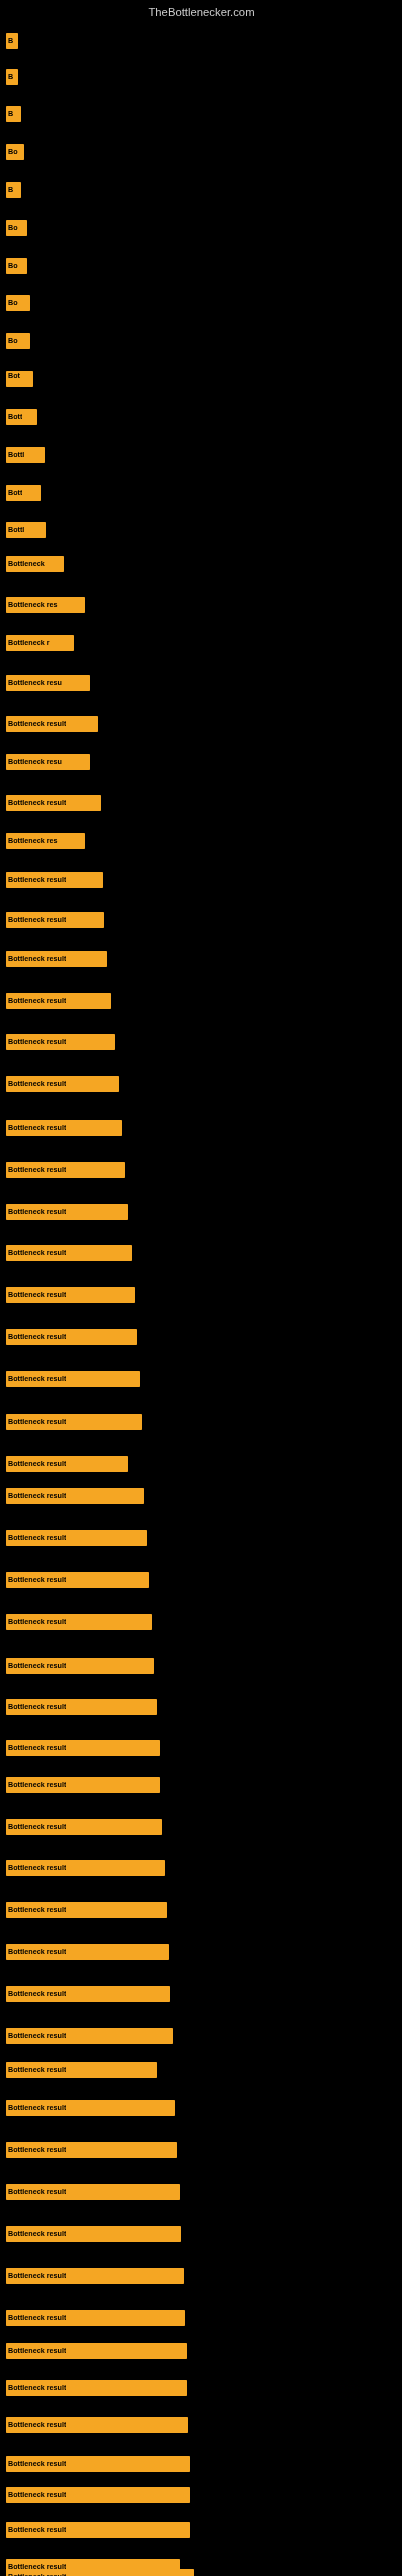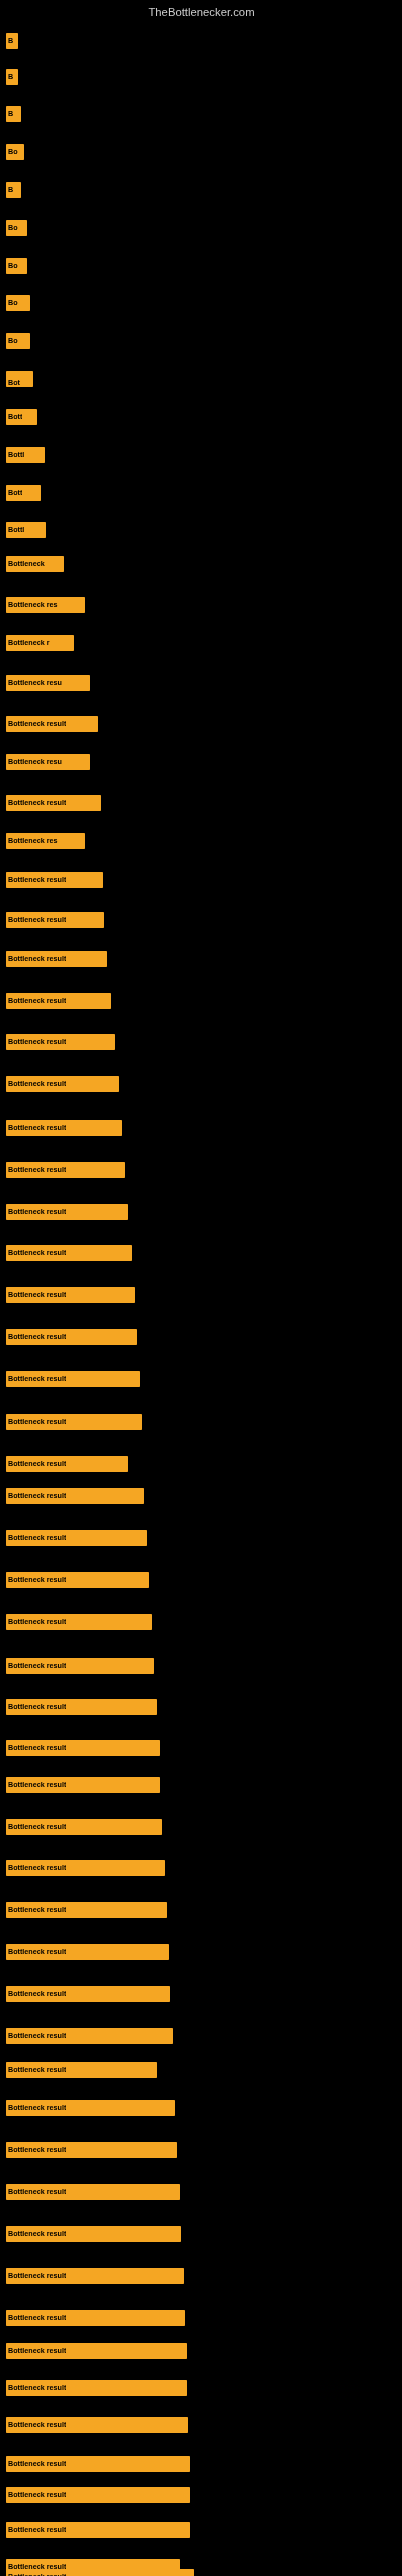--- a/index.html
+++ b/index.html
@@ -79,21 +79,21 @@
       <div style="background-color: rgb(245, 166, 35); width: 24px; height: 16px; display: flex; align-items: center; padding: 0px 1.6px; overflow: hidden; border-radius: 0.8px;">
         <span style="color: rgb(0, 0, 0); font-size: 7.2px; font-weight: bold; font-family: Arial, sans-serif; white-space: nowrap; overflow: hidden;">Bo</span>
       </div>
     </div>
     <div style="position: absolute; top: 308px; left: 6.4px; display: flex; align-items: center; height: 17.7px;">
       <div style="background-color: rgb(245, 166, 35); width: 24px; height: 16px; display: flex; align-items: center; padding: 0px 1.6px; overflow: hidden; border-radius: 0.8px;">
         <span style="color: rgb(0, 0, 0); font-size: 7.2px; font-weight: bold; font-family: Arial, sans-serif; white-space: nowrap; overflow: hidden;">Bo</span>
       </div>
     </div>
     <div style="position: absolute; top: 346px; left: 6.4px; display: flex; align-items: center; height: 17.7px;">
-      <div style="background-color: rgb(245, 166, 35); width: 27px; height: 16px; display: flex; align-items: flex-end; padding: 0px 1.6px; overflow: hidden; border-radius: 0.8px;">
+      <div style="background-color: rgb(245, 166, 35); width: 27px; height: 16px; display: flex; align-items: flex-start; padding: 0px 1.6px; overflow: hidden; border-radius: 0.8px;">
         <span style="color: rgb(0, 0, 0); font-size: 7.2px; font-weight: bold; font-family: Arial, sans-serif; white-space: nowrap; overflow: hidden;">Bot</span>
       </div>
     </div>
     <div style="position: absolute; top: 384px; left: 6.4px; display: flex; align-items: center; height: 17.7px;">
       <div style="background-color: rgb(245, 166, 35); width: 31px; height: 16px; display: flex; align-items: center; padding: 0px 1.6px; overflow: hidden; border-radius: 0.8px;">
         <span style="color: rgb(0, 0, 0); font-size: 7.2px; font-weight: bold; font-family: Arial, sans-serif; white-space: nowrap; overflow: hidden;">Bott</span>
       </div>
     </div>
     <div style="position: absolute; top: 422px; left: 6.4px; display: flex; align-items: center; height: 17.7px;">
       <div style="background-color: rgb(245, 166, 35); width: 39px; height: 16px; display: flex; align-items: center; padding: 0px 1.6px; overflow: hidden; border-radius: 0.8px;">

